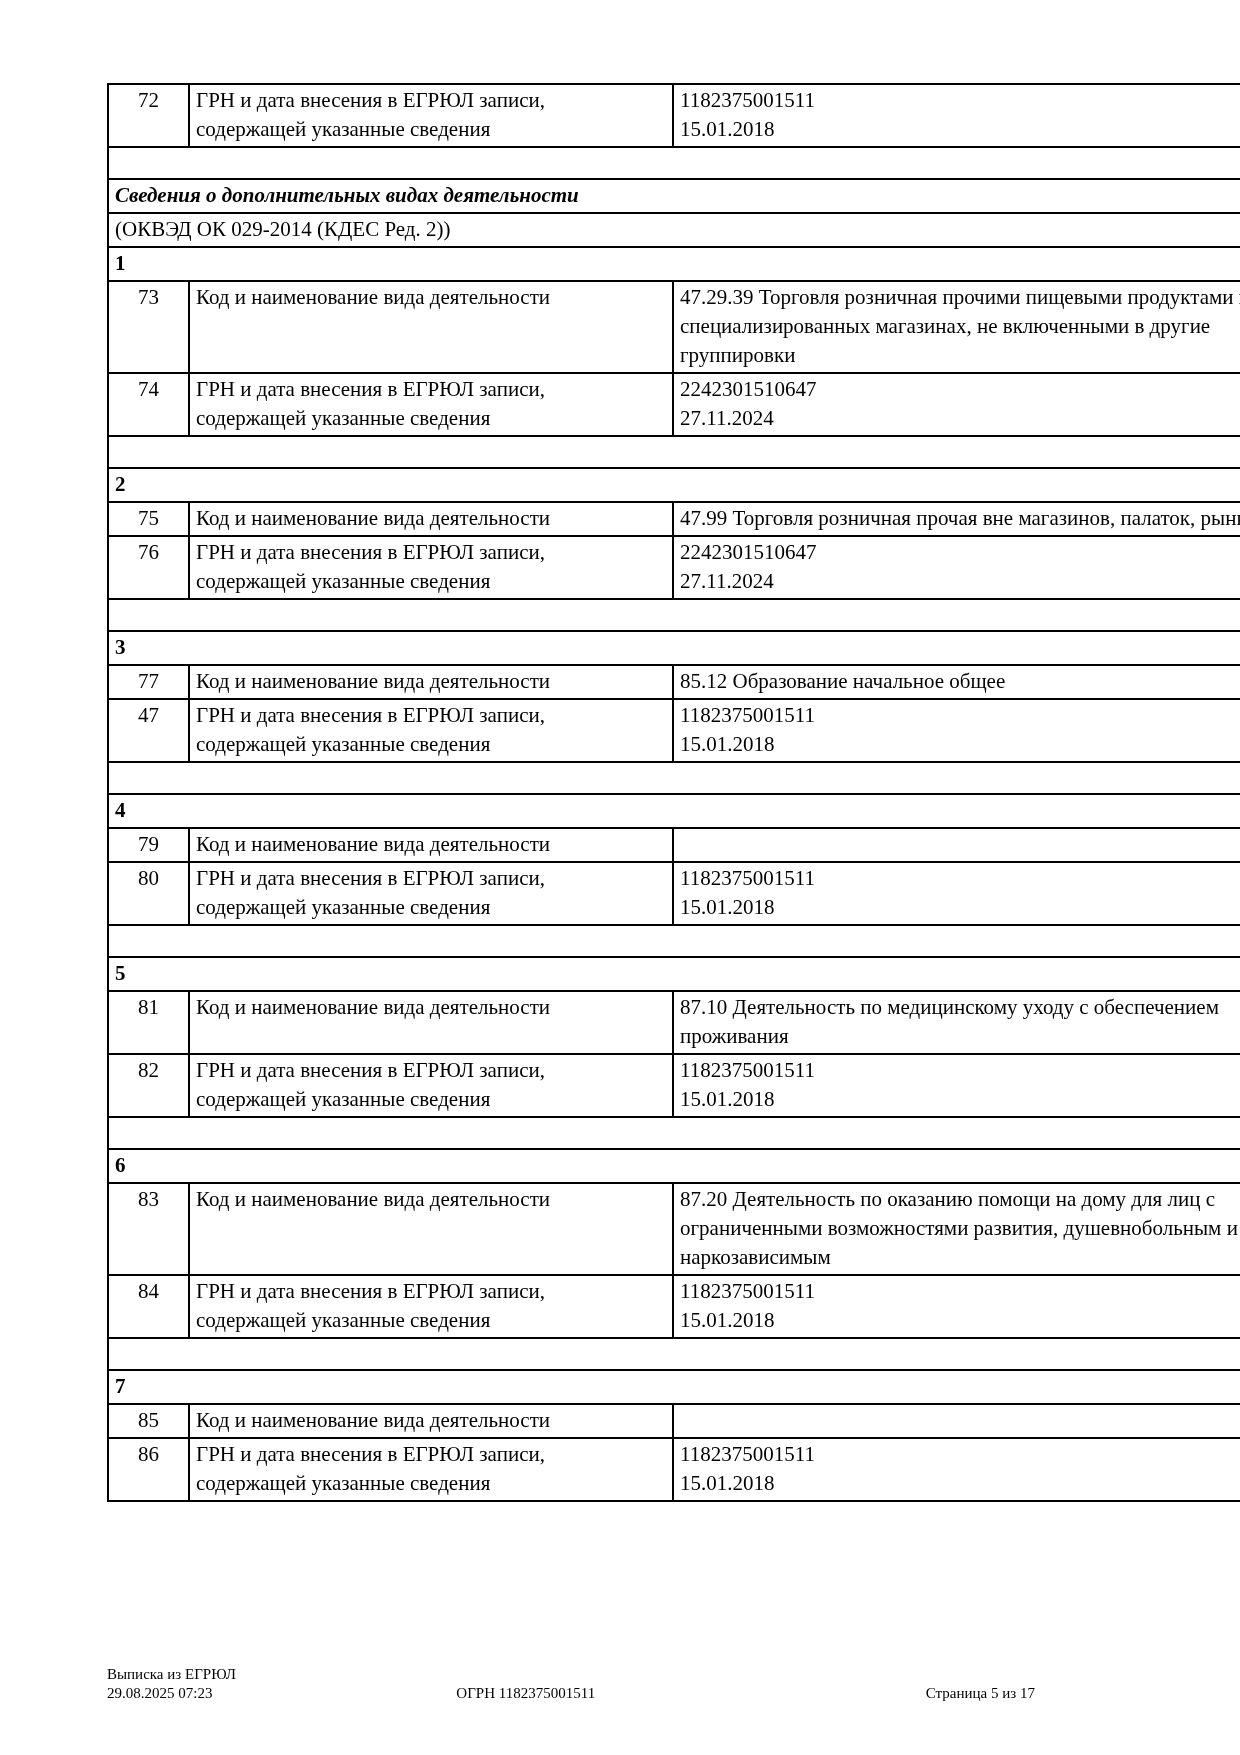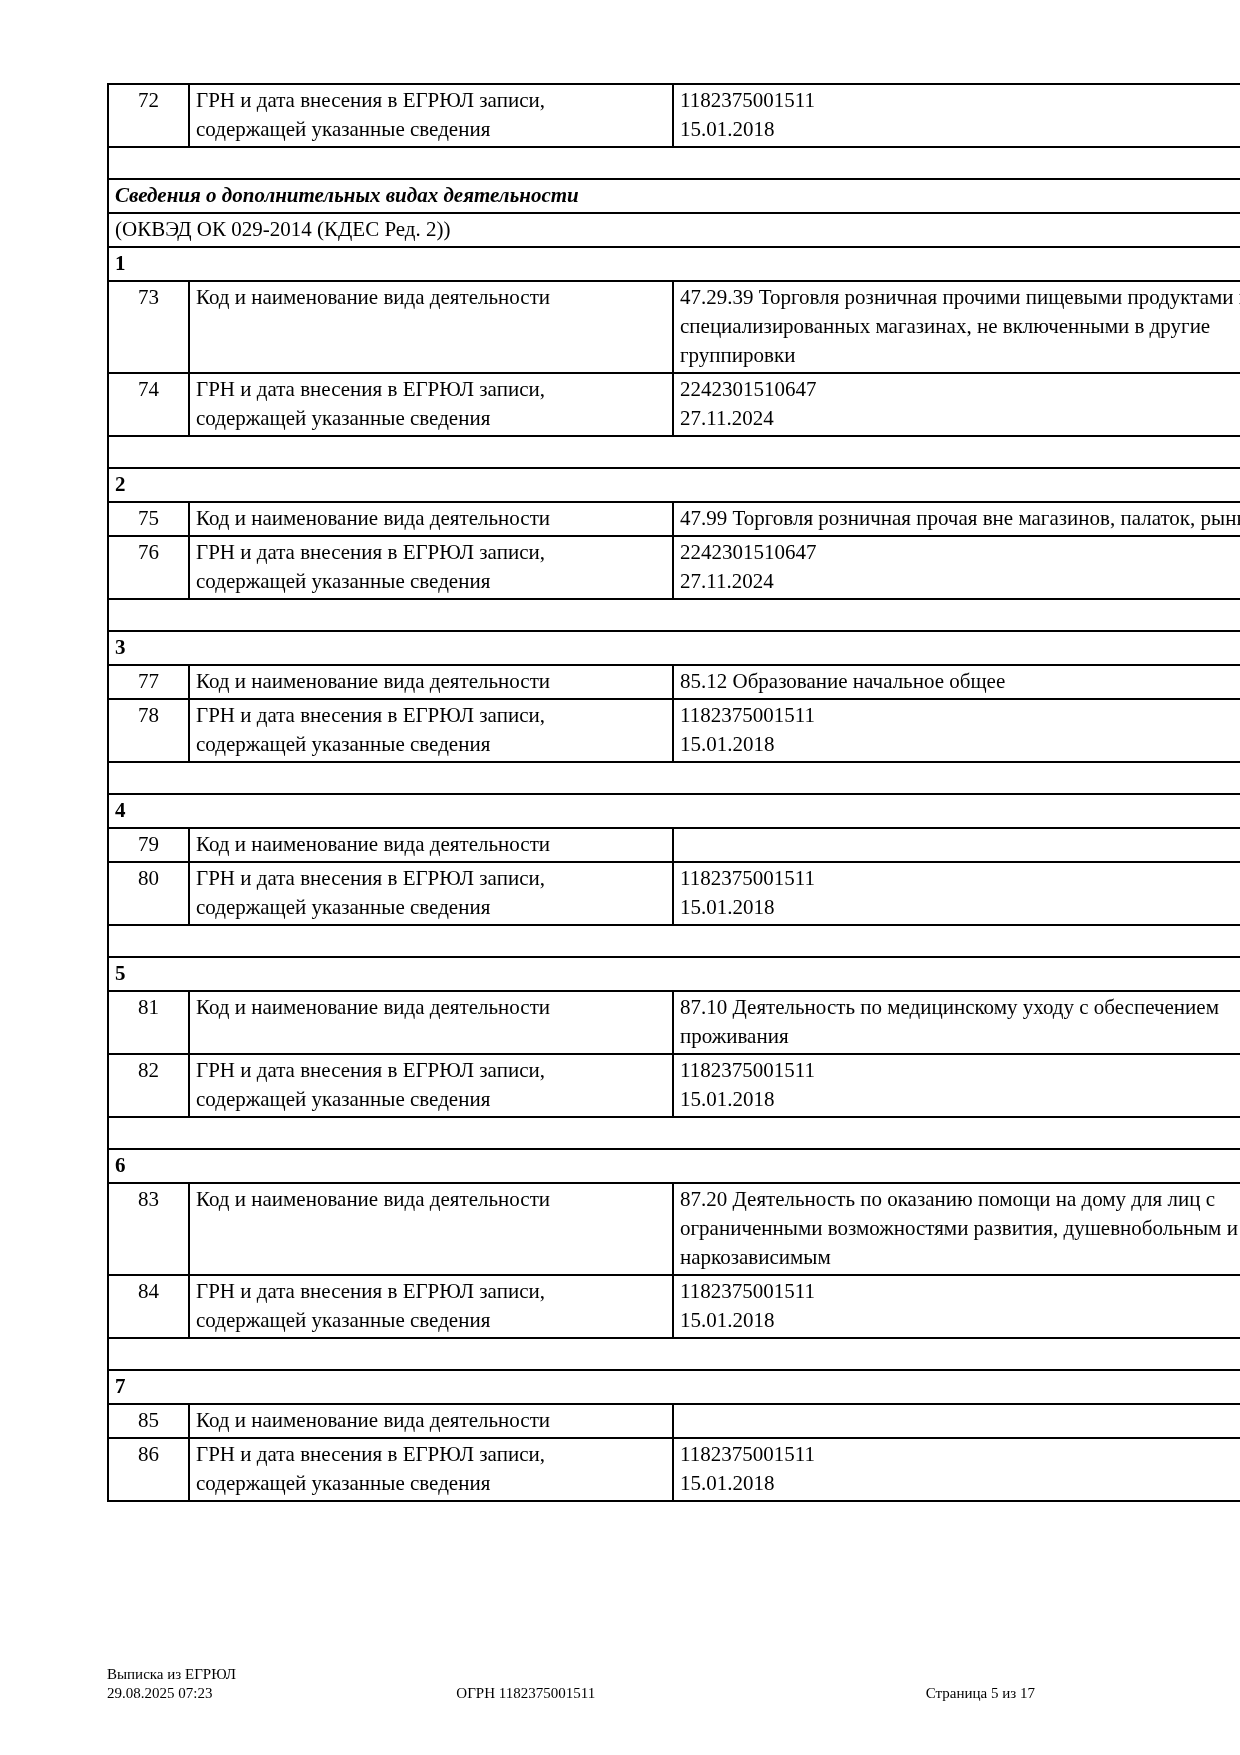--- a/index.html
+++ b/index.html
@@ -131,21 +131,21 @@
 
   <div class="row secnum">3</div>
 
   <div class="row data">
     <div class="c num">77</div>
     <div class="c label">Код и наименование вида деятельности</div>
     <div class="c value">85.12 Образование начальное общее</div>
   </div>
 
   <div class="row data">
-    <div class="c num">78</div>
+    <div class="c num">47</div>
     <div class="c label">ГРН и дата внесения в ЕГРЮЛ записи,
 содержащей указанные сведения</div>
     <div class="c value">1182375001511
 15.01.2018</div>
   </div>
 
   <div class="row spacer"></div>
 
   <div class="row secnum">4</div>
 

